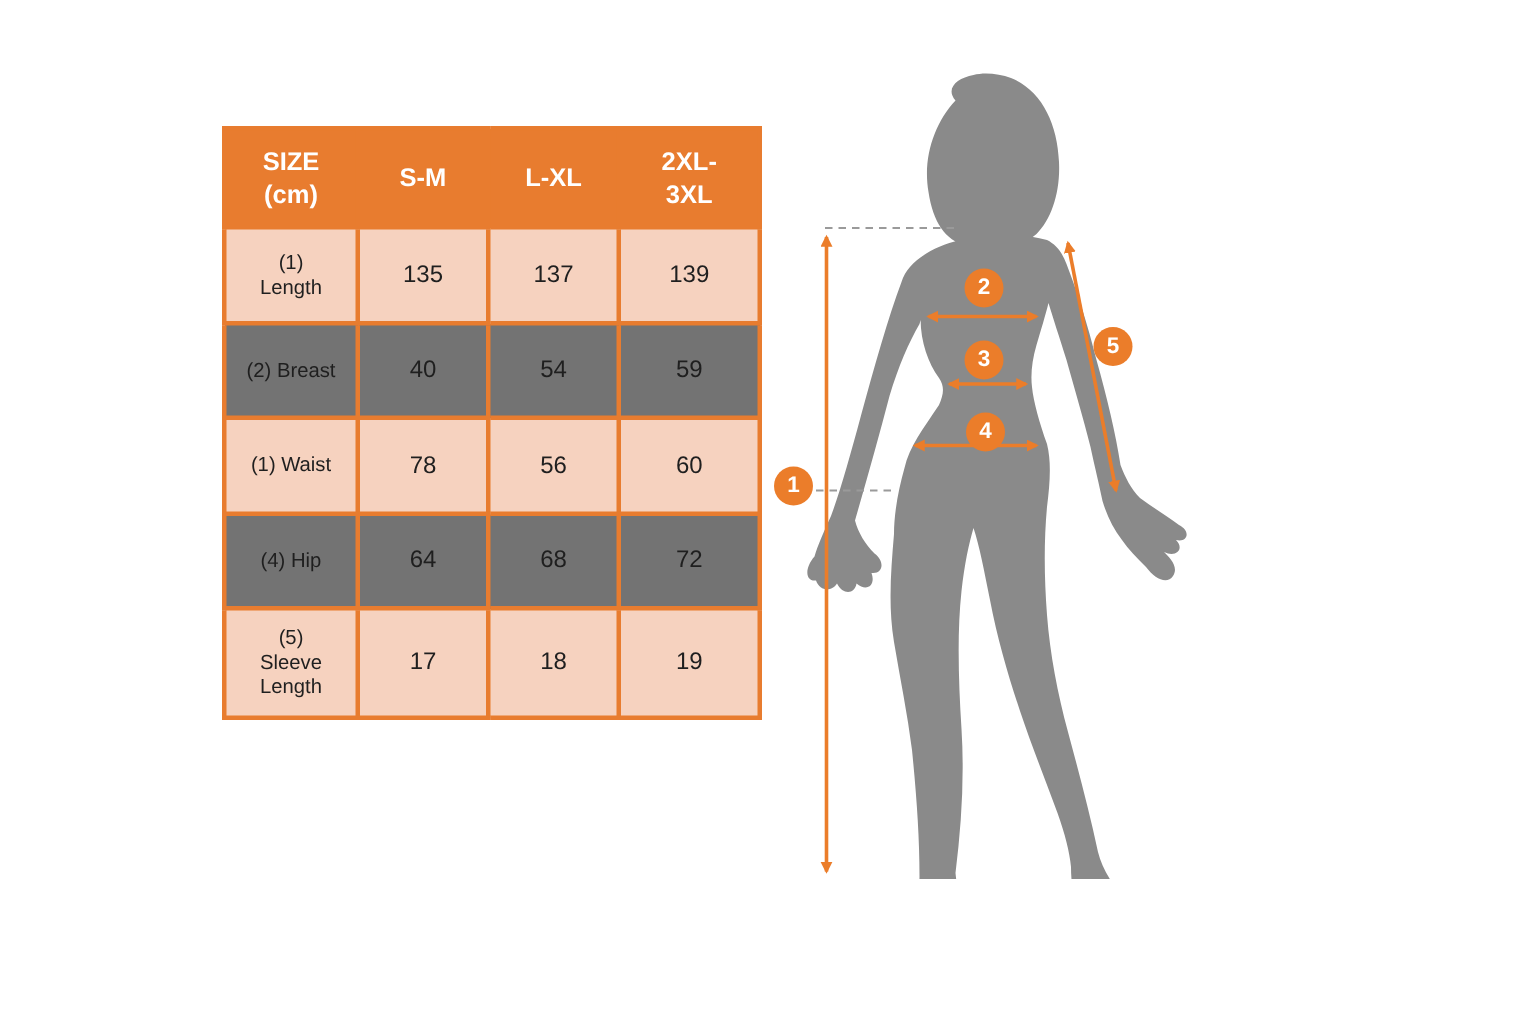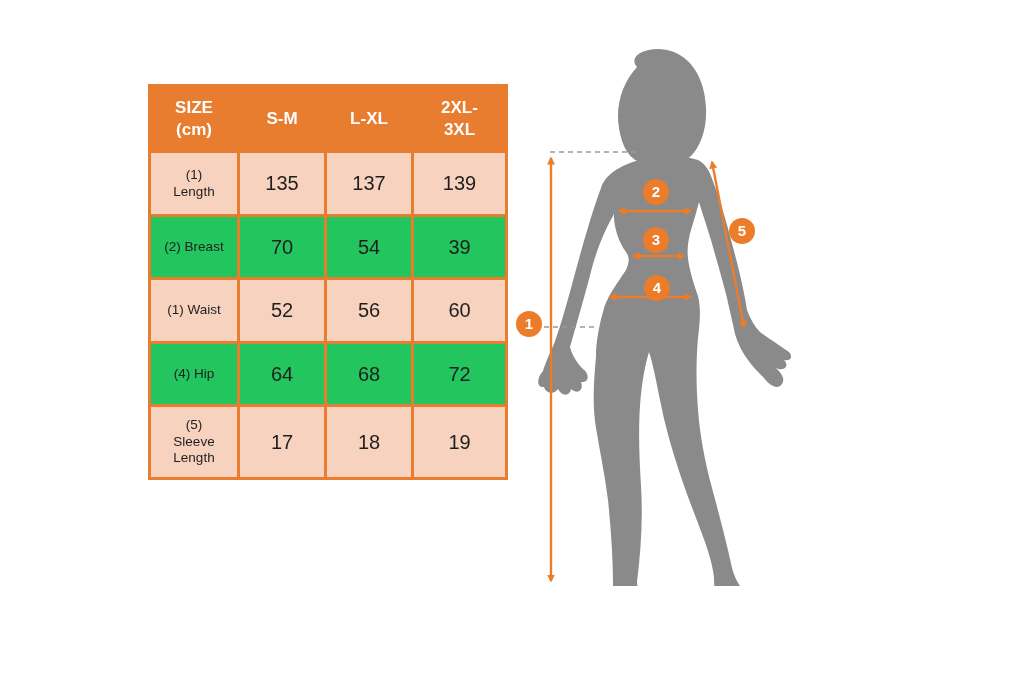--- a/index.html
+++ b/index.html
@@ -27,23 +27,23 @@
     white-space:pre-line;
     line-height:1.25;
   }
   .hdr{
     background:#E87C2F;
     color:#ffffff !important;
     font-weight:bold;
     font-size:17px;
   }
   .cell-dark{background:#F6D2BF;}
-  .cell-light{background:#22c55e;}
+  .cell-light{background:#737373;}
   .row-label{font-size:13.5px;}
-  .val{font-size:20px;margin-left:12px;}
+  .val{font-size:16px;margin-left:12px;}
   .big-val{font-size:18px;}
 
   #footnote{
     position:absolute;left:148px;top:637px;width:357px;
     text-align:right;
     font-size:13px;color:#14532d;
   }
 
   
   #figure-svg{position:absolute;left:0;top:0;width:1024px;height:674px;}
@@ -78,27 +78,27 @@
     </tr>
     <tr style="height:64px">
       <td class="cell-dark row-label">(1)
 Length</td>
       <td class="cell-dark val">135</td>
       <td class="cell-dark val">137</td>
       <td class="cell-dark val">139</td>
     </tr>
     <tr style="height:63px">
       <td class="cell-light row-label">(2) Breast</td>
-      <td class="cell-light val">70</td>
+      <td class="cell-light val">40</td>
       <td class="cell-light val">54</td>
-      <td class="cell-light val">39</td>
+      <td class="cell-light val">59</td>
     </tr>
     <tr style="height:64px">
       <td class="cell-dark row-label">(1) Waist</td>
-      <td class="cell-dark val">52</td>
+      <td class="cell-dark val">78</td>
       <td class="cell-dark val">56</td>
       <td class="cell-dark val">60</td>
     </tr>
     <tr style="height:63px">
       <td class="cell-light row-label">(4) Hip</td>
       <td class="cell-light val">64</td>
       <td class="cell-light val">68</td>
       <td class="cell-light val">72</td>
     </tr>
     <tr style="height:73px">

